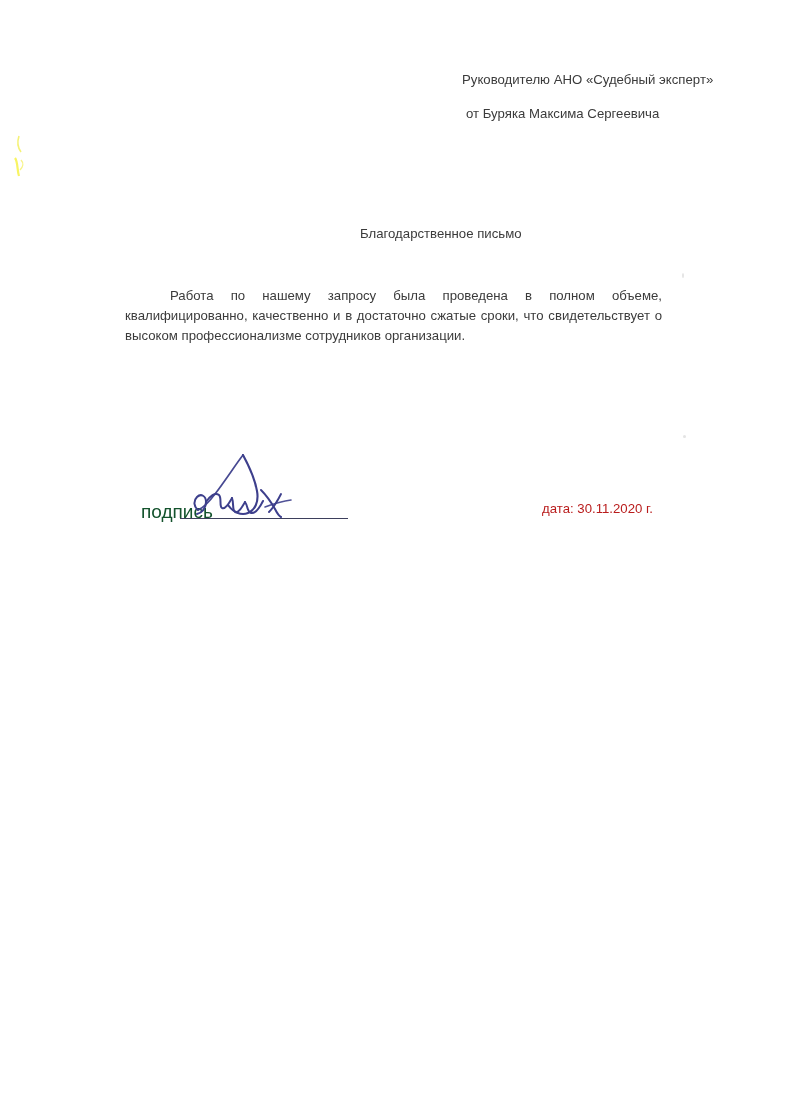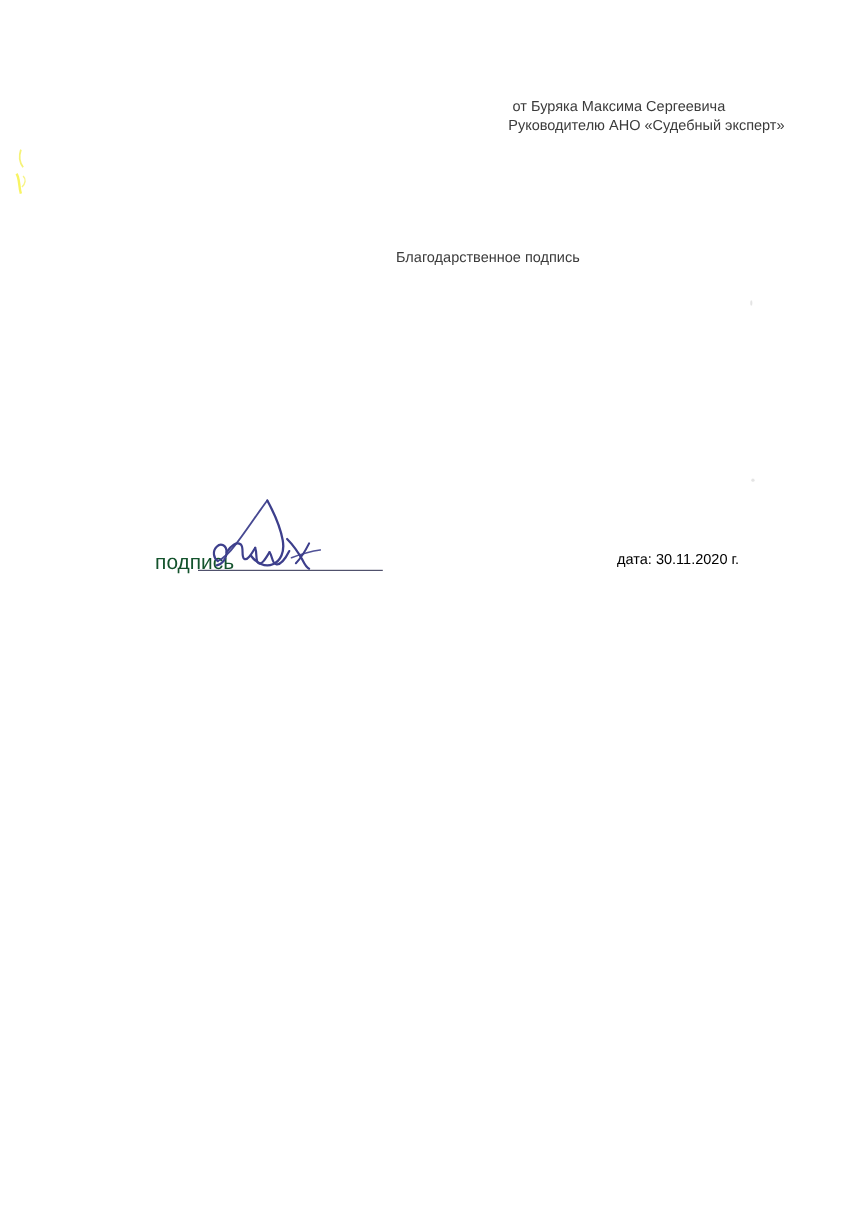--- a/index.html
+++ b/index.html
@@ -90,24 +90,24 @@
   .sig-ink {
     position: absolute;
     left: 40px;
     top: -47px;
     width: 230px;
     height: 75px;
     pointer-events: none;
   }
   .date-text {
     position: absolute;
-    left: 436px;
+    left: 417px;
     top: 4px;
     font-size: 13.2px;
-    color: #000000;
+    color: #b91c1c;
     white-space: nowrap;
   }
 
   
   .artifact {
     position: absolute;
     pointer-events: none;
   }
   .speck {
     position: absolute;
@@ -124,27 +124,28 @@
   <svg class="artifact" style="left:6px; top:132px; width:34px; height:56px;" viewBox="0 0 34 56">
     <path d="M13 4 C11 10, 12 16, 15 20" stroke="#f2ee4a" stroke-width="1.6" fill="none" opacity="0.75"></path>
     <path d="M9 26 C12 30, 11 38, 13 44" stroke="#f6f13c" stroke-width="2.2" fill="none" opacity="0.8"></path>
     <path d="M15 28 C18 31, 17 35, 14 38" stroke="#f3ef55" stroke-width="1.4" fill="none" opacity="0.7"></path>
   </svg>
 
   <div class="speck" style="left:682px; top:273px; width:2px; height:5px;"></div>
   <div class="speck" style="left:683px; top:435px; width:3px; height:3px;"></div>
 
   <div class="header-block">
+    <div class="header-line">Руководителю АНО «Судебный эксперт»</div>
     <div class="header-line second">от Буряка Максима Сергеевича</div>
-    <div class="header-line">Руководителю АНО «Судебный эксперт»</div>
   </div>
 
-  <div class="doc-title">Благодарственное подпись</div>
+  <div class="doc-title">Благодарственное письмо</div>
 
   <div class="body-area">
+    <p class="para">Работа по нашему запросу была проведена в полном объеме, квалифицированно, качественно и в достаточно сжатые сроки, что свидетельствует о высоком профессионализме сотрудников организации.</p>
   </div>
 
   <div class="sig-row">
 
     <span class="sig-label">подпись</span>
 
     <div class="sig-rule"></div>
 
     <svg class="sig-ink" viewBox="0 0 230 75" fill="none">
       <g stroke="#3d3f8c" stroke-linecap="round" stroke-linejoin="round" fill="none">

